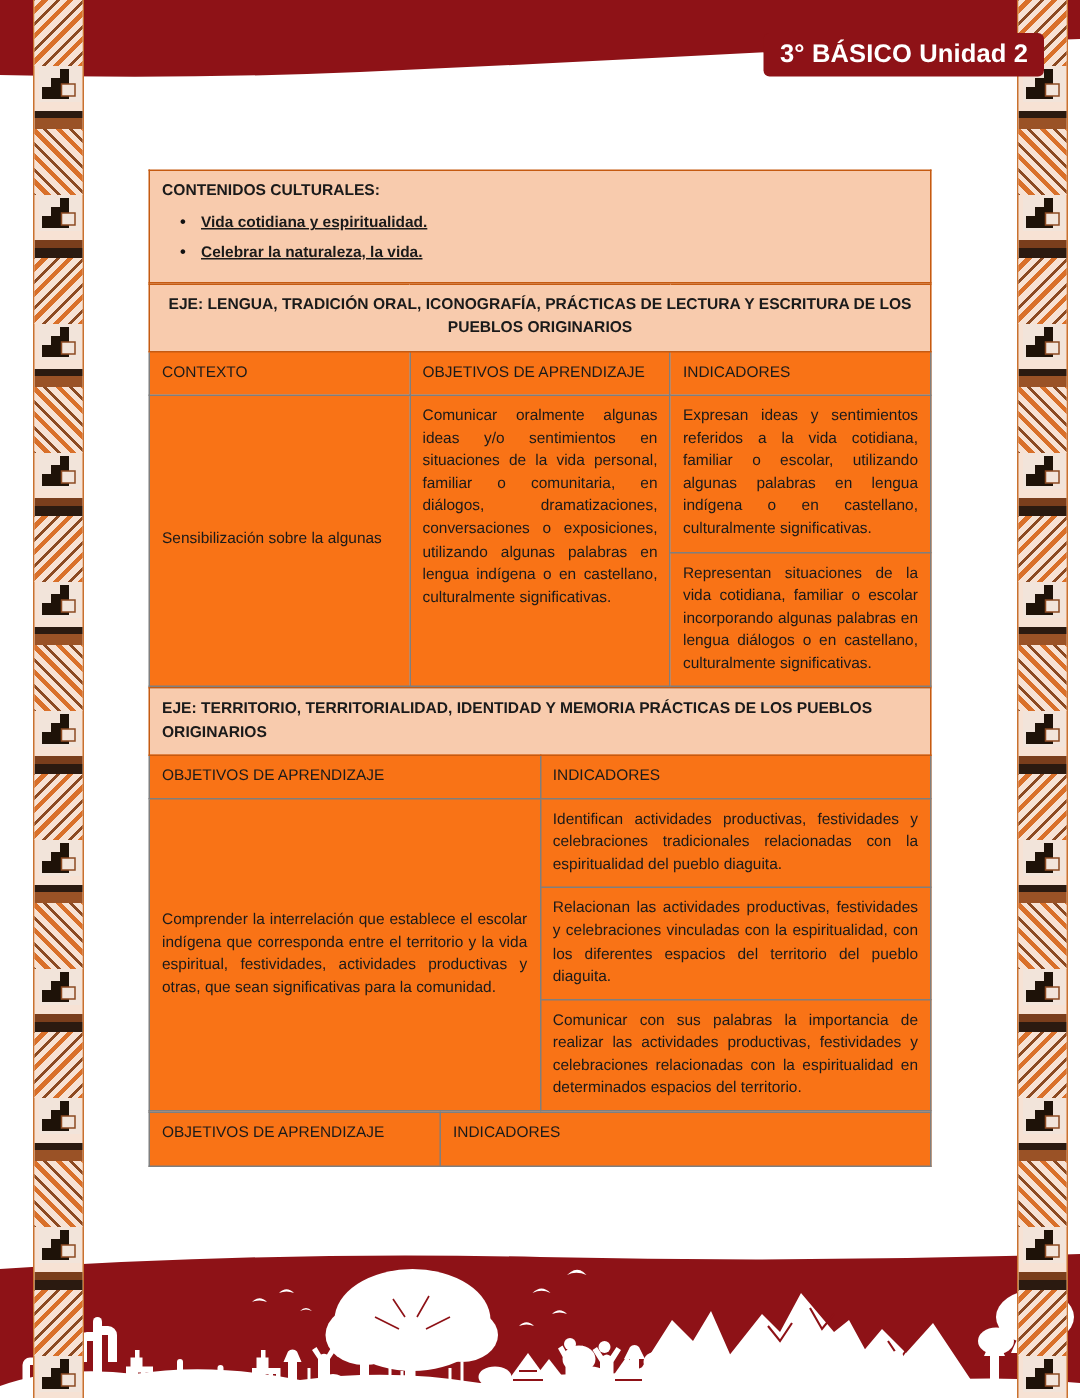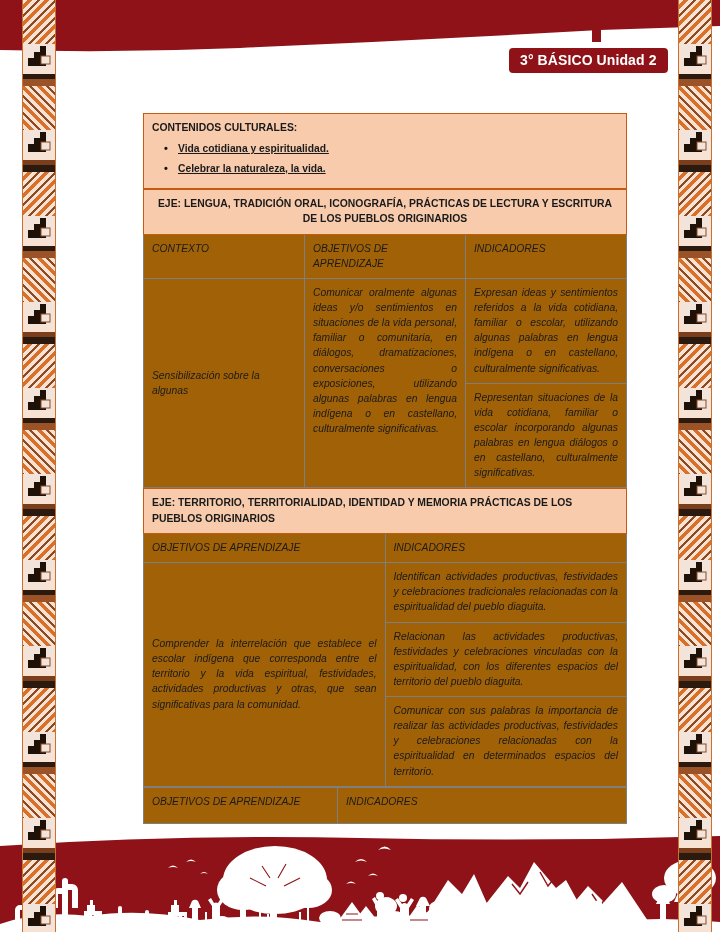--- a/index.html
+++ b/index.html
@@ -12,24 +12,24 @@
   }
 
   
   .top-banner{
     position:absolute;left:0;top:0;width:720px;height:62px;
     overflow:hidden;pointer-events:none;
   }
   .top-banner svg{display:block;}
 
   .unit-badge{
-    position:absolute;top:48px;left:509px;
+    position:absolute;top:22px;left:509px;
     background:#8E1217;
     color:#ffffff;
-    font-size:14px;
+    font-size:17px;
     font-weight:bold;
     padding:4px 11px 5px 11px;
     border-radius:4px;
     letter-spacing:.1px;
     white-space:nowrap;
     z-index:6;
   }
   .badge-stem{
     position:absolute;top:26px;left:592px;
     width:9px;height:16px;background:#8E1217;z-index:5;
@@ -84,26 +84,25 @@
   }
   .footer-scene svg{display:block;}
 
   
   .sheet{
     position:absolute;left:99px;top:113px;width:527px;
     z-index:2;
   }
 
   table.doc{
-    width:484px;
+    width:522px;
     border-collapse:collapse;
     table-layout:fixed;
     font-size:10.3px;
     color:#1a1a1a;
-    margin-left:44px;
   }
   table.doc td{
     vertical-align:top;
     padding:6px 8px 7px 8px;
     line-height:1.47;
   }
 
   
   .peach{
     background:#F8CBAD;
@@ -116,23 +115,22 @@
   }
   .peach-eje{
     font-weight:bold;
     font-size:10.4px;
     padding:7px 9px 7px 9px;
   }
   .center{text-align:center;}
 
   
   .wcell{
-    background:#a16207;
+    background:#f97316;
     border:1px solid #7F7F7F;
-    font-style:italic;
   }
   .just{ text-align:justify; text-justify:inter-word; }
   .mid{ vertical-align:middle !important; }
 
   ul.cult{
     margin:7px 0 2px 0;
     padding-left:26px;
     list-style:none;
     text-decoration:underline;
   }

